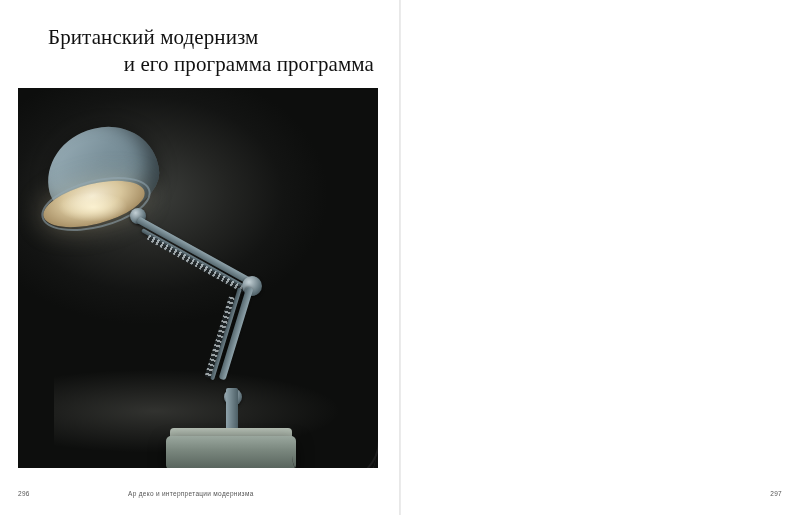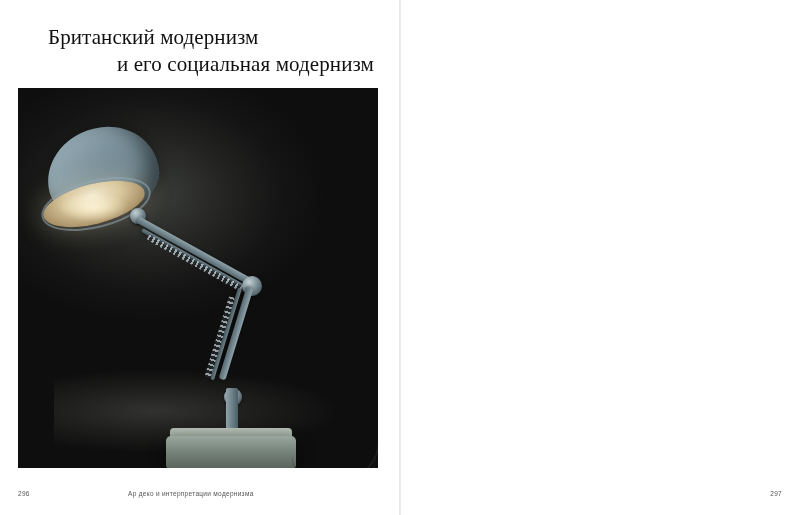--- a/index.html
+++ b/index.html
@@ -238,21 +238,21 @@
 </style>
 </head>
 <body>
 
 <div class="spread">
 
   <div class="page page-left">
 
     <h1 class="headline">
       <span>Британский модернизм</span>
-      <span class="l2">и его социальная модернизм</span>
+      <span class="l2">и его программа программа</span>
     </h1>
 
     <div class="lamp-photo">
       <div class="bg"></div>
       <div class="floor-glow"></div>
       <div class="lamp">
         <div class="shade"></div>
         <div class="shade-mouth"></div>
         <div class="shade-ring"></div>
         <div class="bulb-glow"></div>

